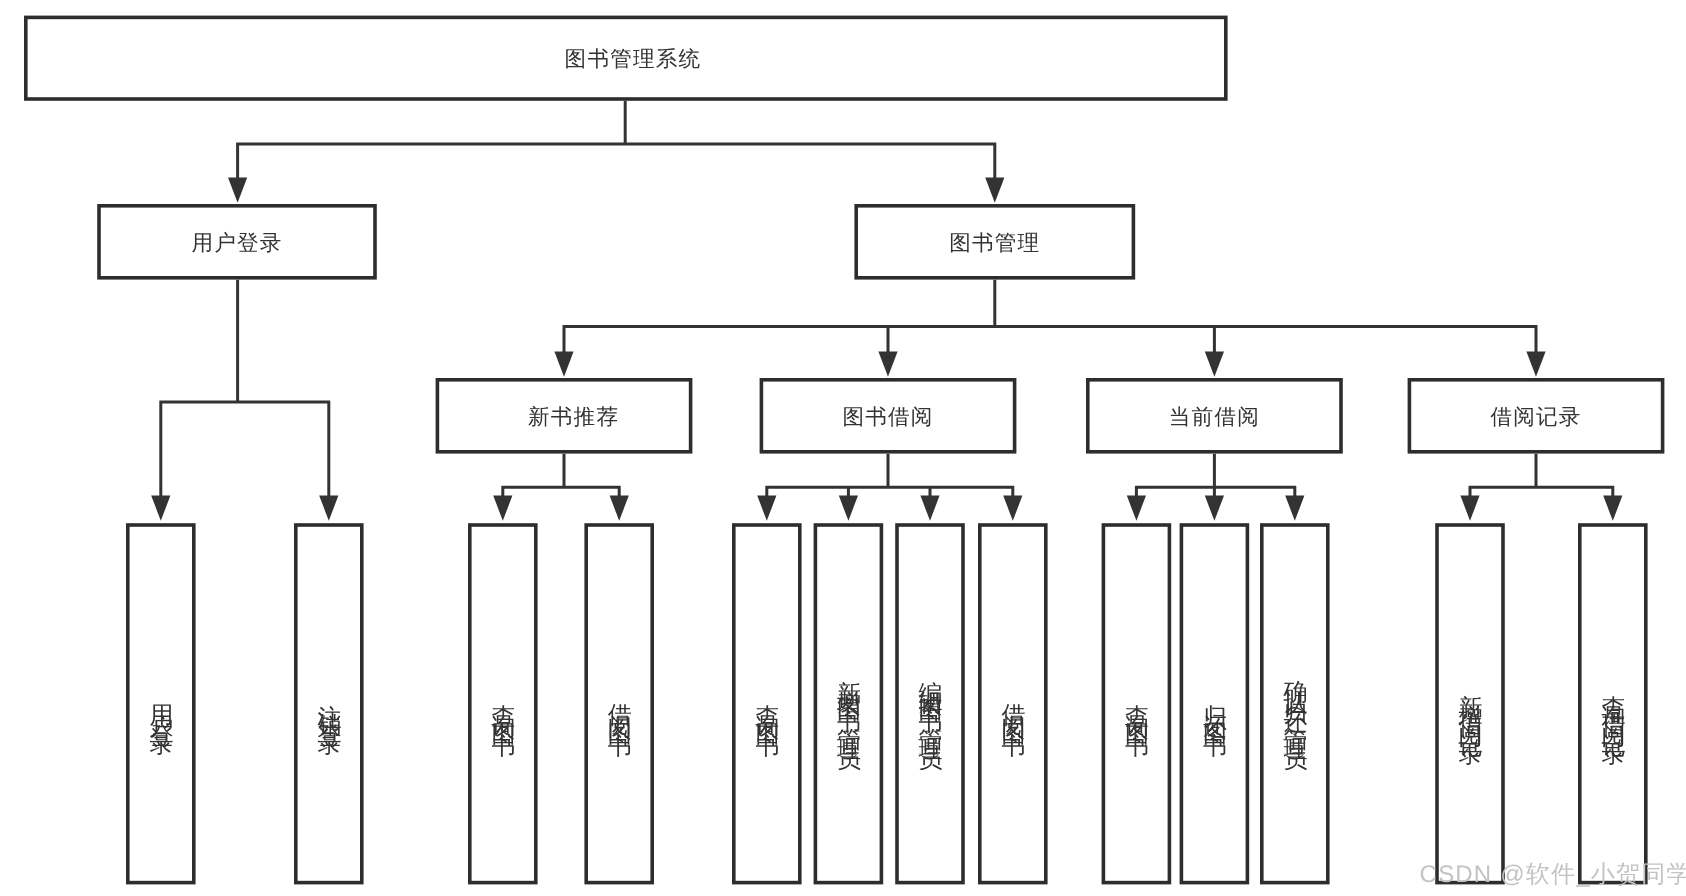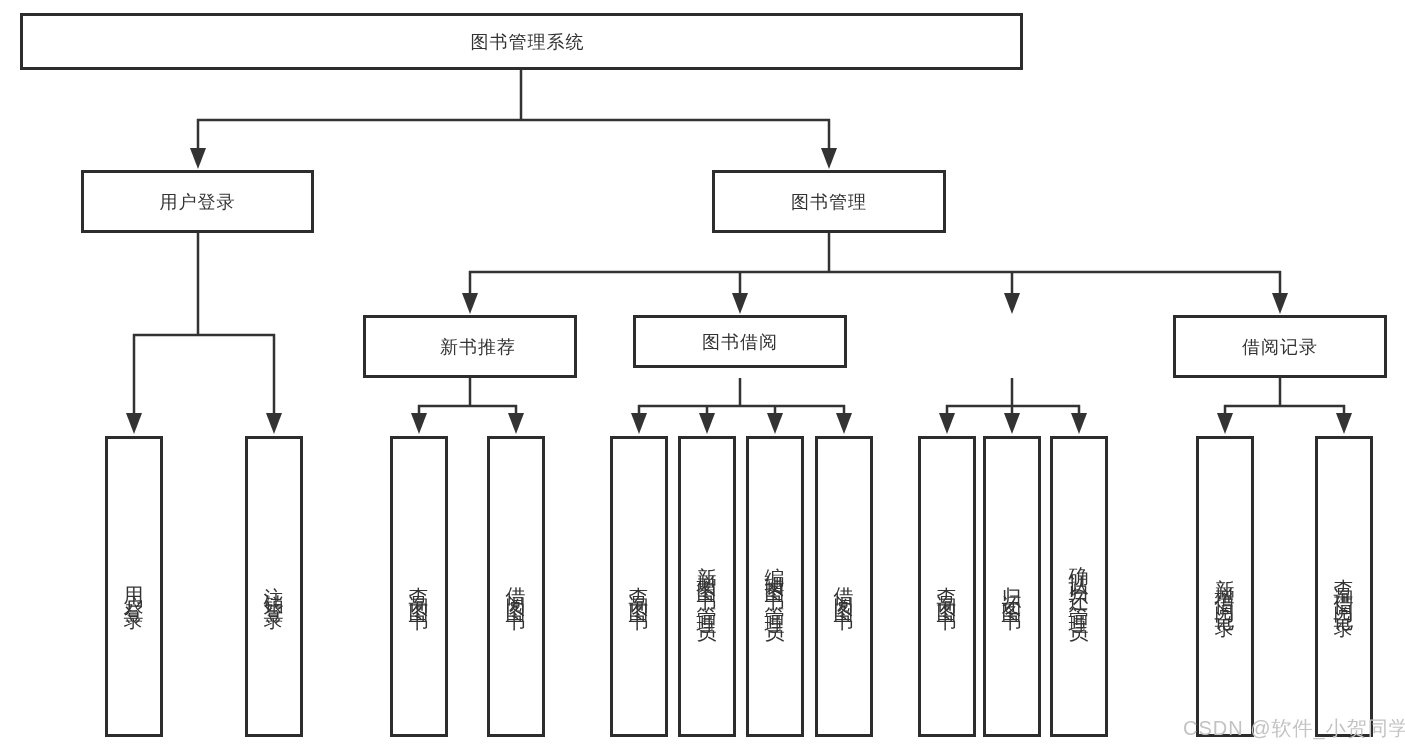--- a/index.html
+++ b/index.html
@@ -101,36 +101,39 @@
       <polygon points="767,413 783,413 775,434"></polygon>
       <polygon points="836,413 852,413 844,434"></polygon>
       <polygon points="939,413 955,413 947,434"></polygon>
       <polygon points="1004,413 1020,413 1012,434"></polygon>
       <polygon points="1071,413 1087,413 1079,434"></polygon>
       <polygon points="1217,413 1233,413 1225,434"></polygon>
       <polygon points="1336,413 1352,413 1344,434"></polygon>
     </g>
   </svg>
 
-  <div class="box hbox root-box" style="left:20px; top:13px; width:1003px; height:57px;padding-left:12px;">
+  <div class="box hbox root-box" style="left:20px; top:13px; width:1003px; height:71px;padding-left:12px;">
     <span>图书管理系统</span>
   </div>
 
   <div class="box hbox" style="left:81px; top:170px; width:233px; height:63px;">
     <span>用户登录</span>
   </div>
   <div class="box hbox" style="left:712px; top:170px; width:234px; height:63px;font-family:Liberation Mono, monospace;">
     <span>图书管理</span>
   </div>
 
   <div class="box hbox" style="left:363px; top:315px; width:214px; height:63px;padding-left:16px;">
     <span>新书推荐</span>
   </div>
-  <div class="box hbox" style="left:633px; top:315px; width:214px; height:53px;">
+  <div class="box hbox" style="left:633px; top:315px; width:214px; height:63px;">
     <span>图书借阅</span>
+  </div>
+  <div class="box hbox" style="left:905px; top:315px; width:214px; height:63px;">
+    <span>当前借阅</span>
   </div>
   <div class="box hbox" style="left:1173px; top:315px; width:214px; height:63px;">
     <span>借阅记录</span>
   </div>
 
   <div class="box leaf" style="left:105px;">
     <span class="vtext">用户登录</span>
   </div>
   <div class="box leaf" style="left:245px;">
     <span class="vtext">注销登录</span>

